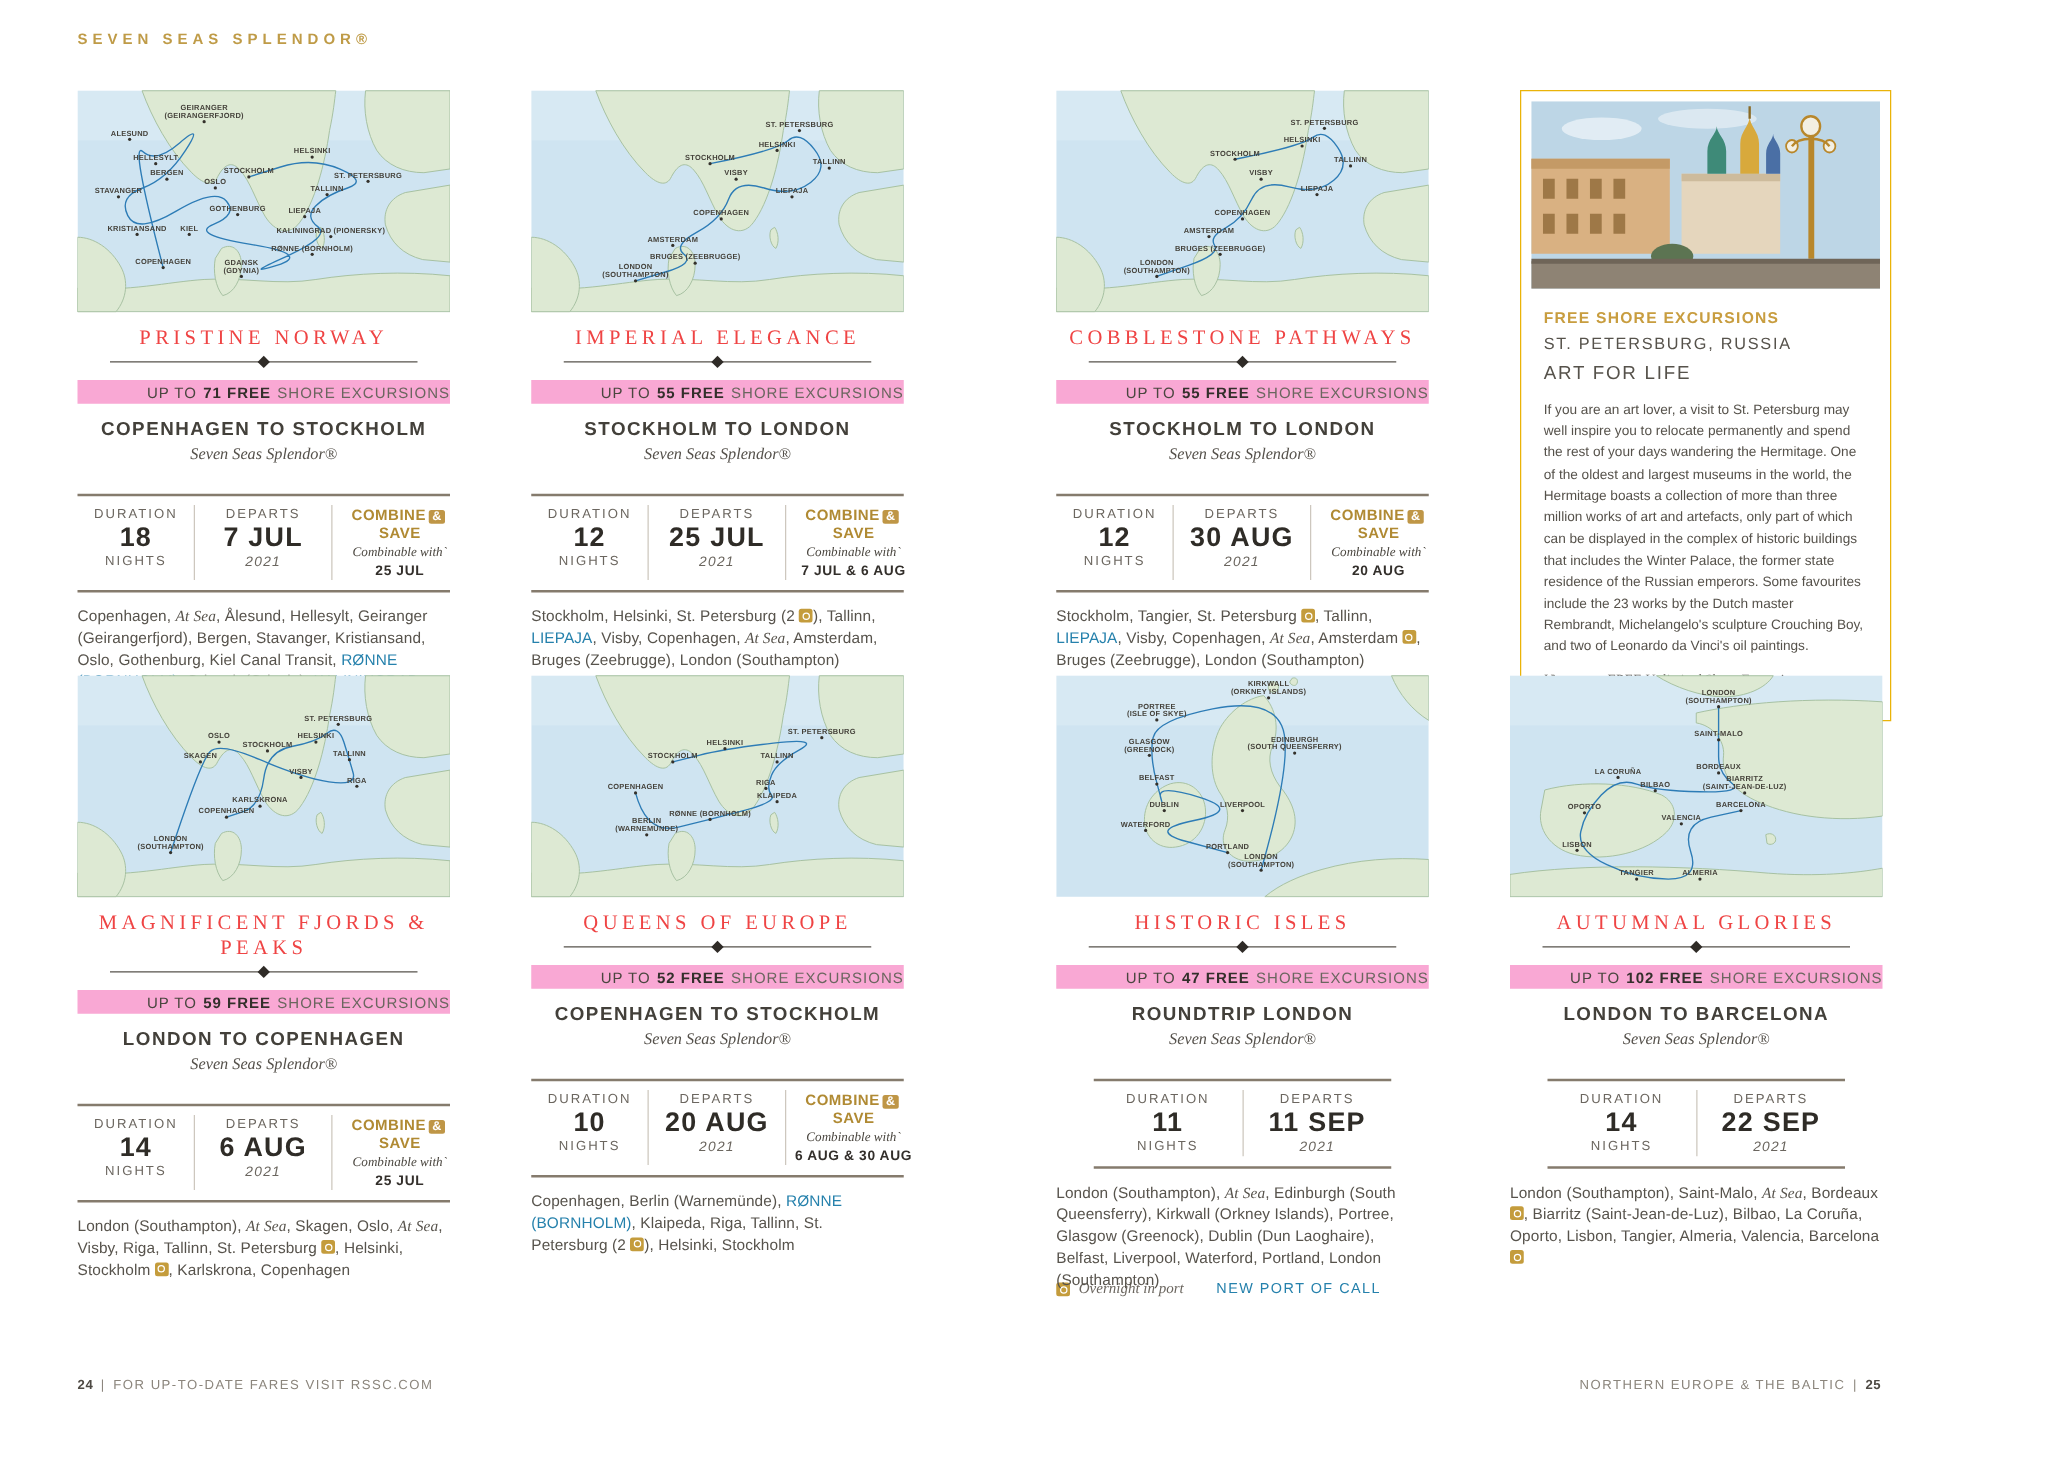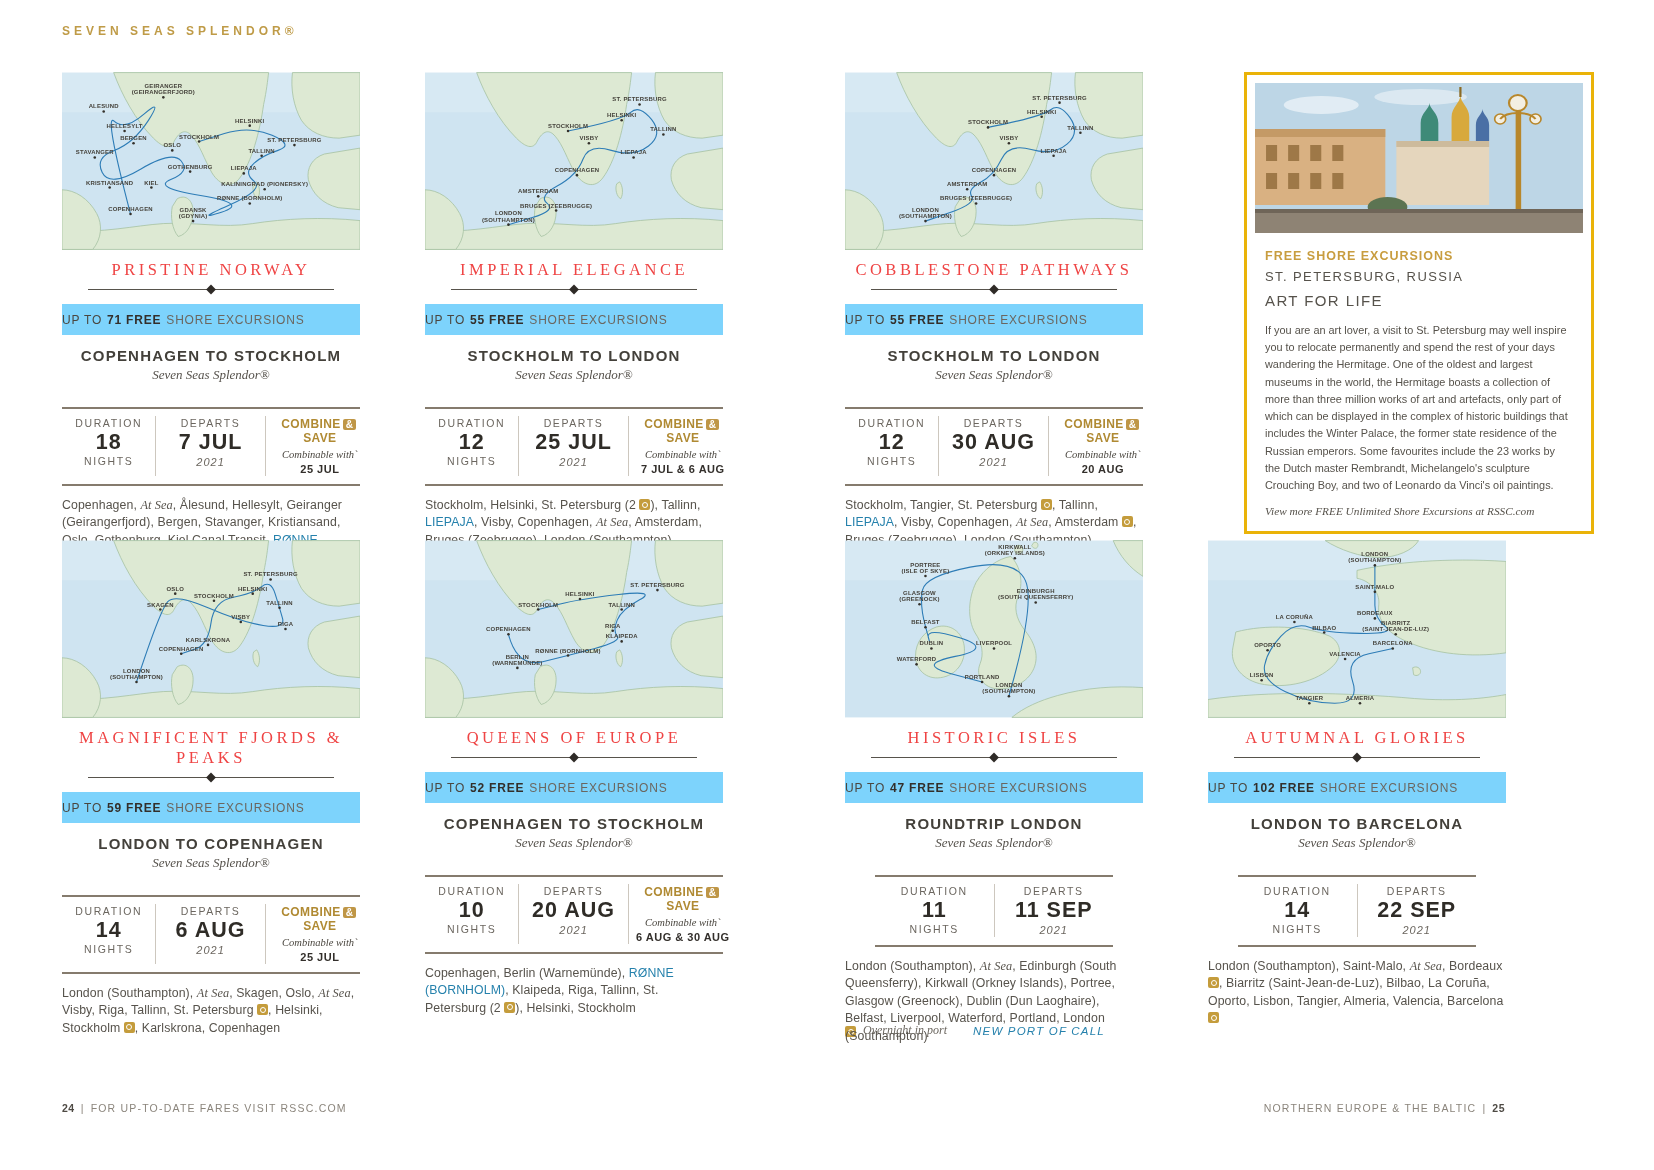--- a/index.html
+++ b/index.html
@@ -20,22 +20,22 @@
   .map svg{display:block;width:298px;height:178px;}
   .mlbl{font-size:6px;font-weight:bold;fill:#45423b;letter-spacing:.2px;
         font-family:"Liberation Sans",sans-serif;}
 
   .card-title{margin:10px 0 0;text-align:center;font-family:"Liberation Serif",serif;
               font-weight:400;font-size:16.5px;letter-spacing:3.5px;color:#ef4444;}
   .divider{position:relative;width:246px;height:1px;background:#57534c;margin:9px auto 0;}
   .divider i{position:absolute;left:50%;top:-3.5px;width:7px;height:7px;background:#2f2b27;
              transform:translateX(-50%) rotate(45deg);}
 
-  .band{margin-top:14px;background:#7dd3fc;height:31px;display:flex;align-items:center;
-        justify-content:flex-start;font-size:12px;color:#6b665f;letter-spacing:.8px;}
+  .band{margin-top:14px;background:#f9a8d4;height:19px;display:flex;align-items:center;
+        justify-content:flex-end;font-size:12px;color:#6b665f;letter-spacing:.8px;}
   .band b{color:#332f2b;margin:0 5px;letter-spacing:.8px;}
   .band .pre{color:#4a463f;}
 
   .route{margin:12px 0 0;text-align:center;font-size:15px;font-weight:bold;
          letter-spacing:1.2px;color:#43403a;}
   .ship{margin-top:3px;text-align:center;font-family:"Liberation Serif",serif;
         font-style:italic;font-size:13px;color:#55514b;}
 
   .details{margin-top:24px;border-top:2px solid #857b6d;border-bottom:2px solid #857b6d;
            display:flex;padding:7px 0 8px;}
@@ -57,36 +57,36 @@
 
   .ports{margin:11px 0 0;font-size:12.3px;line-height:1.42;color:#57534c;letter-spacing:.1px;}
   .atsea{font-family:"Liberation Serif",serif;font-style:italic;}
   .newport{color:#2581ac;}
   .ov{display:inline-block;width:11px;height:11px;background:#c49c3c;border-radius:2px;
       position:relative;top:1px;}
   .ov .ovr{position:absolute;left:2.5px;top:2.5px;right:2.5px;bottom:2.5px;
            border:1.3px solid #fff;border-radius:50%;}
 
   
-  .feature{position:absolute;left:1244px;top:72px;width:350px;box-sizing:border-box;
-           border:3px solid #eab308;background:#fff;padding:8px 8px 14px;}
+  .feature{position:absolute;left:1216px;top:72px;width:297px;box-sizing:border-box;
+           border:1px solid #eab308;background:#fff;padding:8px 8px 14px;}
   .photo{width:100%;height:150px;}
   .photo svg{display:block;width:100%;height:150px;}
   .kicker{margin:16px 10px 0;font-size:12.5px;font-weight:bold;color:#c89d3f;letter-spacing:1px;}
   .ftitle{margin:6px 10px 0;font-size:13px;font-weight:400;color:#56524b;letter-spacing:1.4px;}
   .fsub{margin:8px 10px 0;font-size:15px;letter-spacing:1.4px;color:#56524b;}
   .fbody{margin:13px 10px 0;font-size:10.9px;line-height:1.58;color:#56524b;}
   .ffoot{margin:11px 10px 0;font-family:"Liberation Serif",serif;font-style:italic;
          font-size:11.3px;color:#56524b;}
 
   
   .legend{position:absolute;left:845px;top:990px;display:flex;align-items:center;font-size:12px;margin-top:33px;}
   .legend .ov{margin-right:7px;}
   .legend .ov-lab{font-family:"Liberation Serif",serif;font-style:italic;color:#6b665f;}
-  .legend .np-lab{margin-left:26px;color:#2581ac;font-size:11.5px;letter-spacing:1.2px;font-style:italic;}
+  .legend .np-lab{margin-left:26px;color:#2581ac;font-size:11.5px;letter-spacing:1.2px;}
   .foot{position:absolute;top:1102px;font-size:10.5px;letter-spacing:1.2px;color:#8b857c;}
   .foot-left{left:62px;}
   .foot-right{right:149px;text-align:right;}
   .foot .pg{color:#4e4a44;font-weight:bold;letter-spacing:.5px;}
   .foot .sep{margin:0 6px;}
 </style>
 </head>
 <body>
 
 <div id="page">

